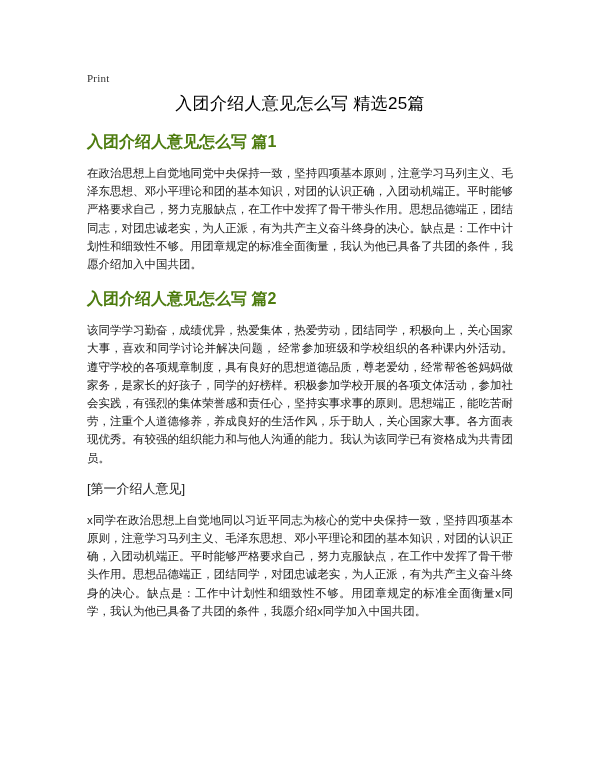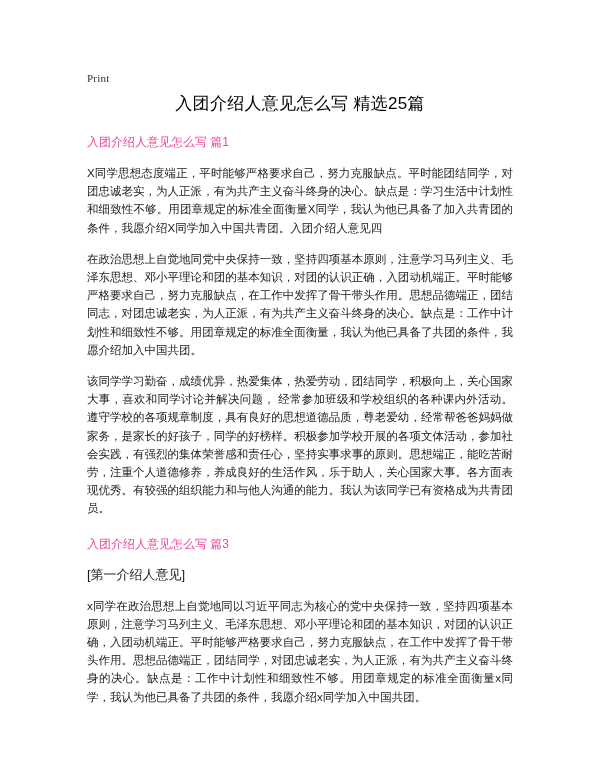--- a/index.html
+++ b/index.html
@@ -49,24 +49,24 @@
     letter-spacing: 0.3px;
   }
   .doc-subtitle {
     margin: 19px 0 0 0;
     font-size: 11.5px;
     line-height: 17px;
     color: #1a1a1a;
   }
   .section-heading {
     margin: 17px 0 0 0;
-    font-size: 12px;
+    font-size: 16px;
     line-height: 18px;
-    font-weight: normal;
-    color: #ec4899;
+    font-weight: bold;
+    color: #4d7c0f;
   }
   .body-para {
     margin: 13px 0 0 0;
     font-size: 11.5px;
     line-height: 18.2px;
     color: #1a1a1a;
     text-align: justify;
     text-justify: inter-character;
     word-break: break-all;
   }
@@ -88,28 +88,27 @@
 
   <div class="print-link">Print</div>
 
   <div class="content">
 
     <h1 class="doc-title">入团介绍人意见怎么写 精选25篇</h1>
 
 
     <div class="section-block">
       <h2 class="section-heading">入团介绍人意见怎么写 篇1</h2>
-      <p class="body-para">X同学思想态度端正，平时能够严格要求自己，努力克服缺点。平时能团结同学，对团忠诚老实，为人正派，有为共产主义奋斗终身的决心。缺点是：学习生活中计划性和细致性不够。用团章规定的标准全面衡量X同学，我认为他已具备了加入共青团的条件，我愿介绍X同学加入中国共青团。入团介绍人意见四</p>
       <p class="body-para">在政治思想上自觉地同党中央保持一致，坚持四项基本原则，注意学习马列主义、毛泽东思想、邓小平理论和团的基本知识，对团的认识正确，入团动机端正。平时能够严格要求自己，努力克服缺点，在工作中发挥了骨干带头作用。思想品德端正，团结同志，对团忠诚老实，为人正派，有为共产主义奋斗终身的决心。缺点是：工作中计划性和细致性不够。用团章规定的标准全面衡量，我认为他已具备了共团的条件，我愿介绍加入中国共团。</p>
     </div>
 
     <div class="section-block">
+      <h2 class="section-heading">入团介绍人意见怎么写 篇2</h2>
       <p class="body-para">该同学学习勤奋，成绩优异，热爱集体，热爱劳动，团结同学，积极向上，关心国家大事，喜欢和同学讨论并解决问题， 经常参加班级和学校组织的各种课内外活动。遵守学校的各项规章制度，具有良好的思想道德品质，尊老爱幼，经常帮爸爸妈妈做家务，是家长的好孩子，同学的好榜样。积极参加学校开展的各项文体活动，参加社会实践，有强烈的集体荣誉感和责任心，坚持实事求事的原则。思想端正，能吃苦耐劳，注重个人道德修养，养成良好的生活作风，乐于助人，关心国家大事。各方面表现优秀。有较强的组织能力和与他人沟通的能力。我认为该同学已有资格成为共青团员。</p>
     </div>
 
     <div class="section-block">
-      <h2 class="section-heading">入团介绍人意见怎么写 篇3</h2>
       <p class="bracket-line">[第一介绍人意见]</p>
       <p class="body-para">x同学在政治思想上自觉地同以习近平同志为核心的党中央保持一致，坚持四项基本原则，注意学习马列主义、毛泽东思想、邓小平理论和团的基本知识，对团的认识正确，入团动机端正。平时能够严格要求自己，努力克服缺点，在工作中发挥了骨干带头作用。思想品德端正，团结同学，对团忠诚老实，为人正派，有为共产主义奋斗终身的决心。缺点是：工作中计划性和细致性不够。用团章规定的标准全面衡量x同学，我认为他已具备了共团的条件，我愿介绍x同学加入中国共团。</p>
     </div>
 
   </div>
 </div>
 
 </body></html>

